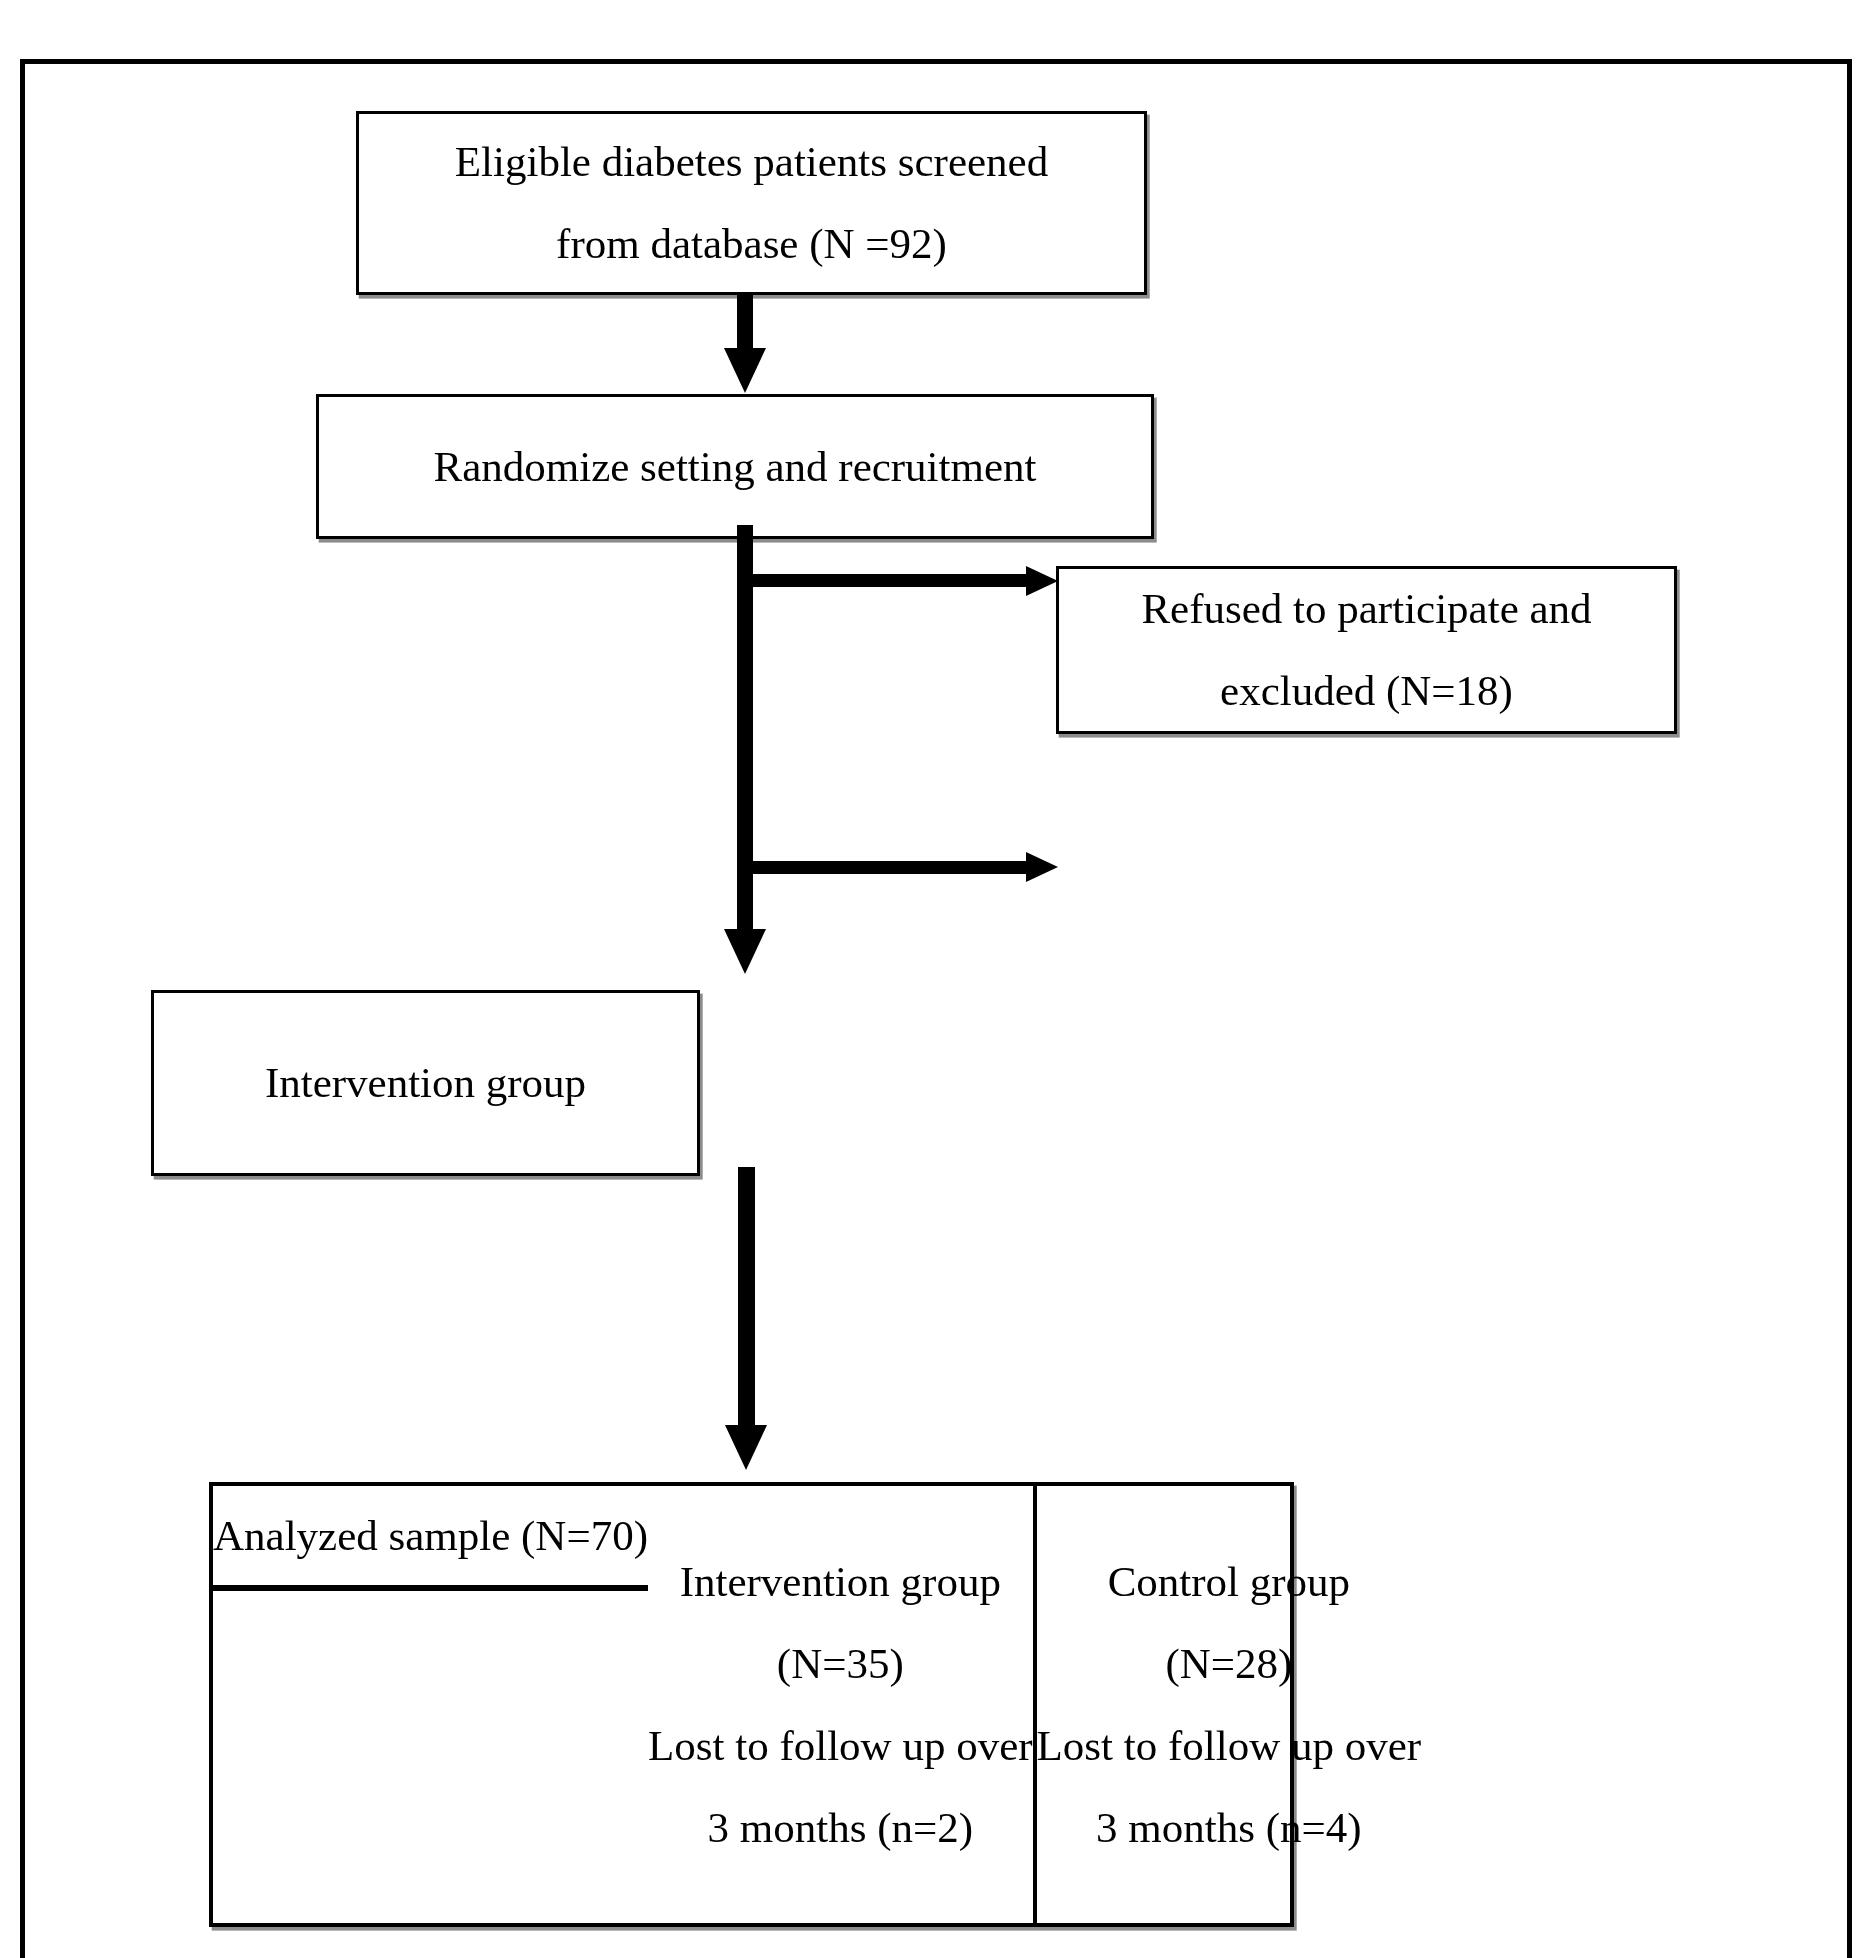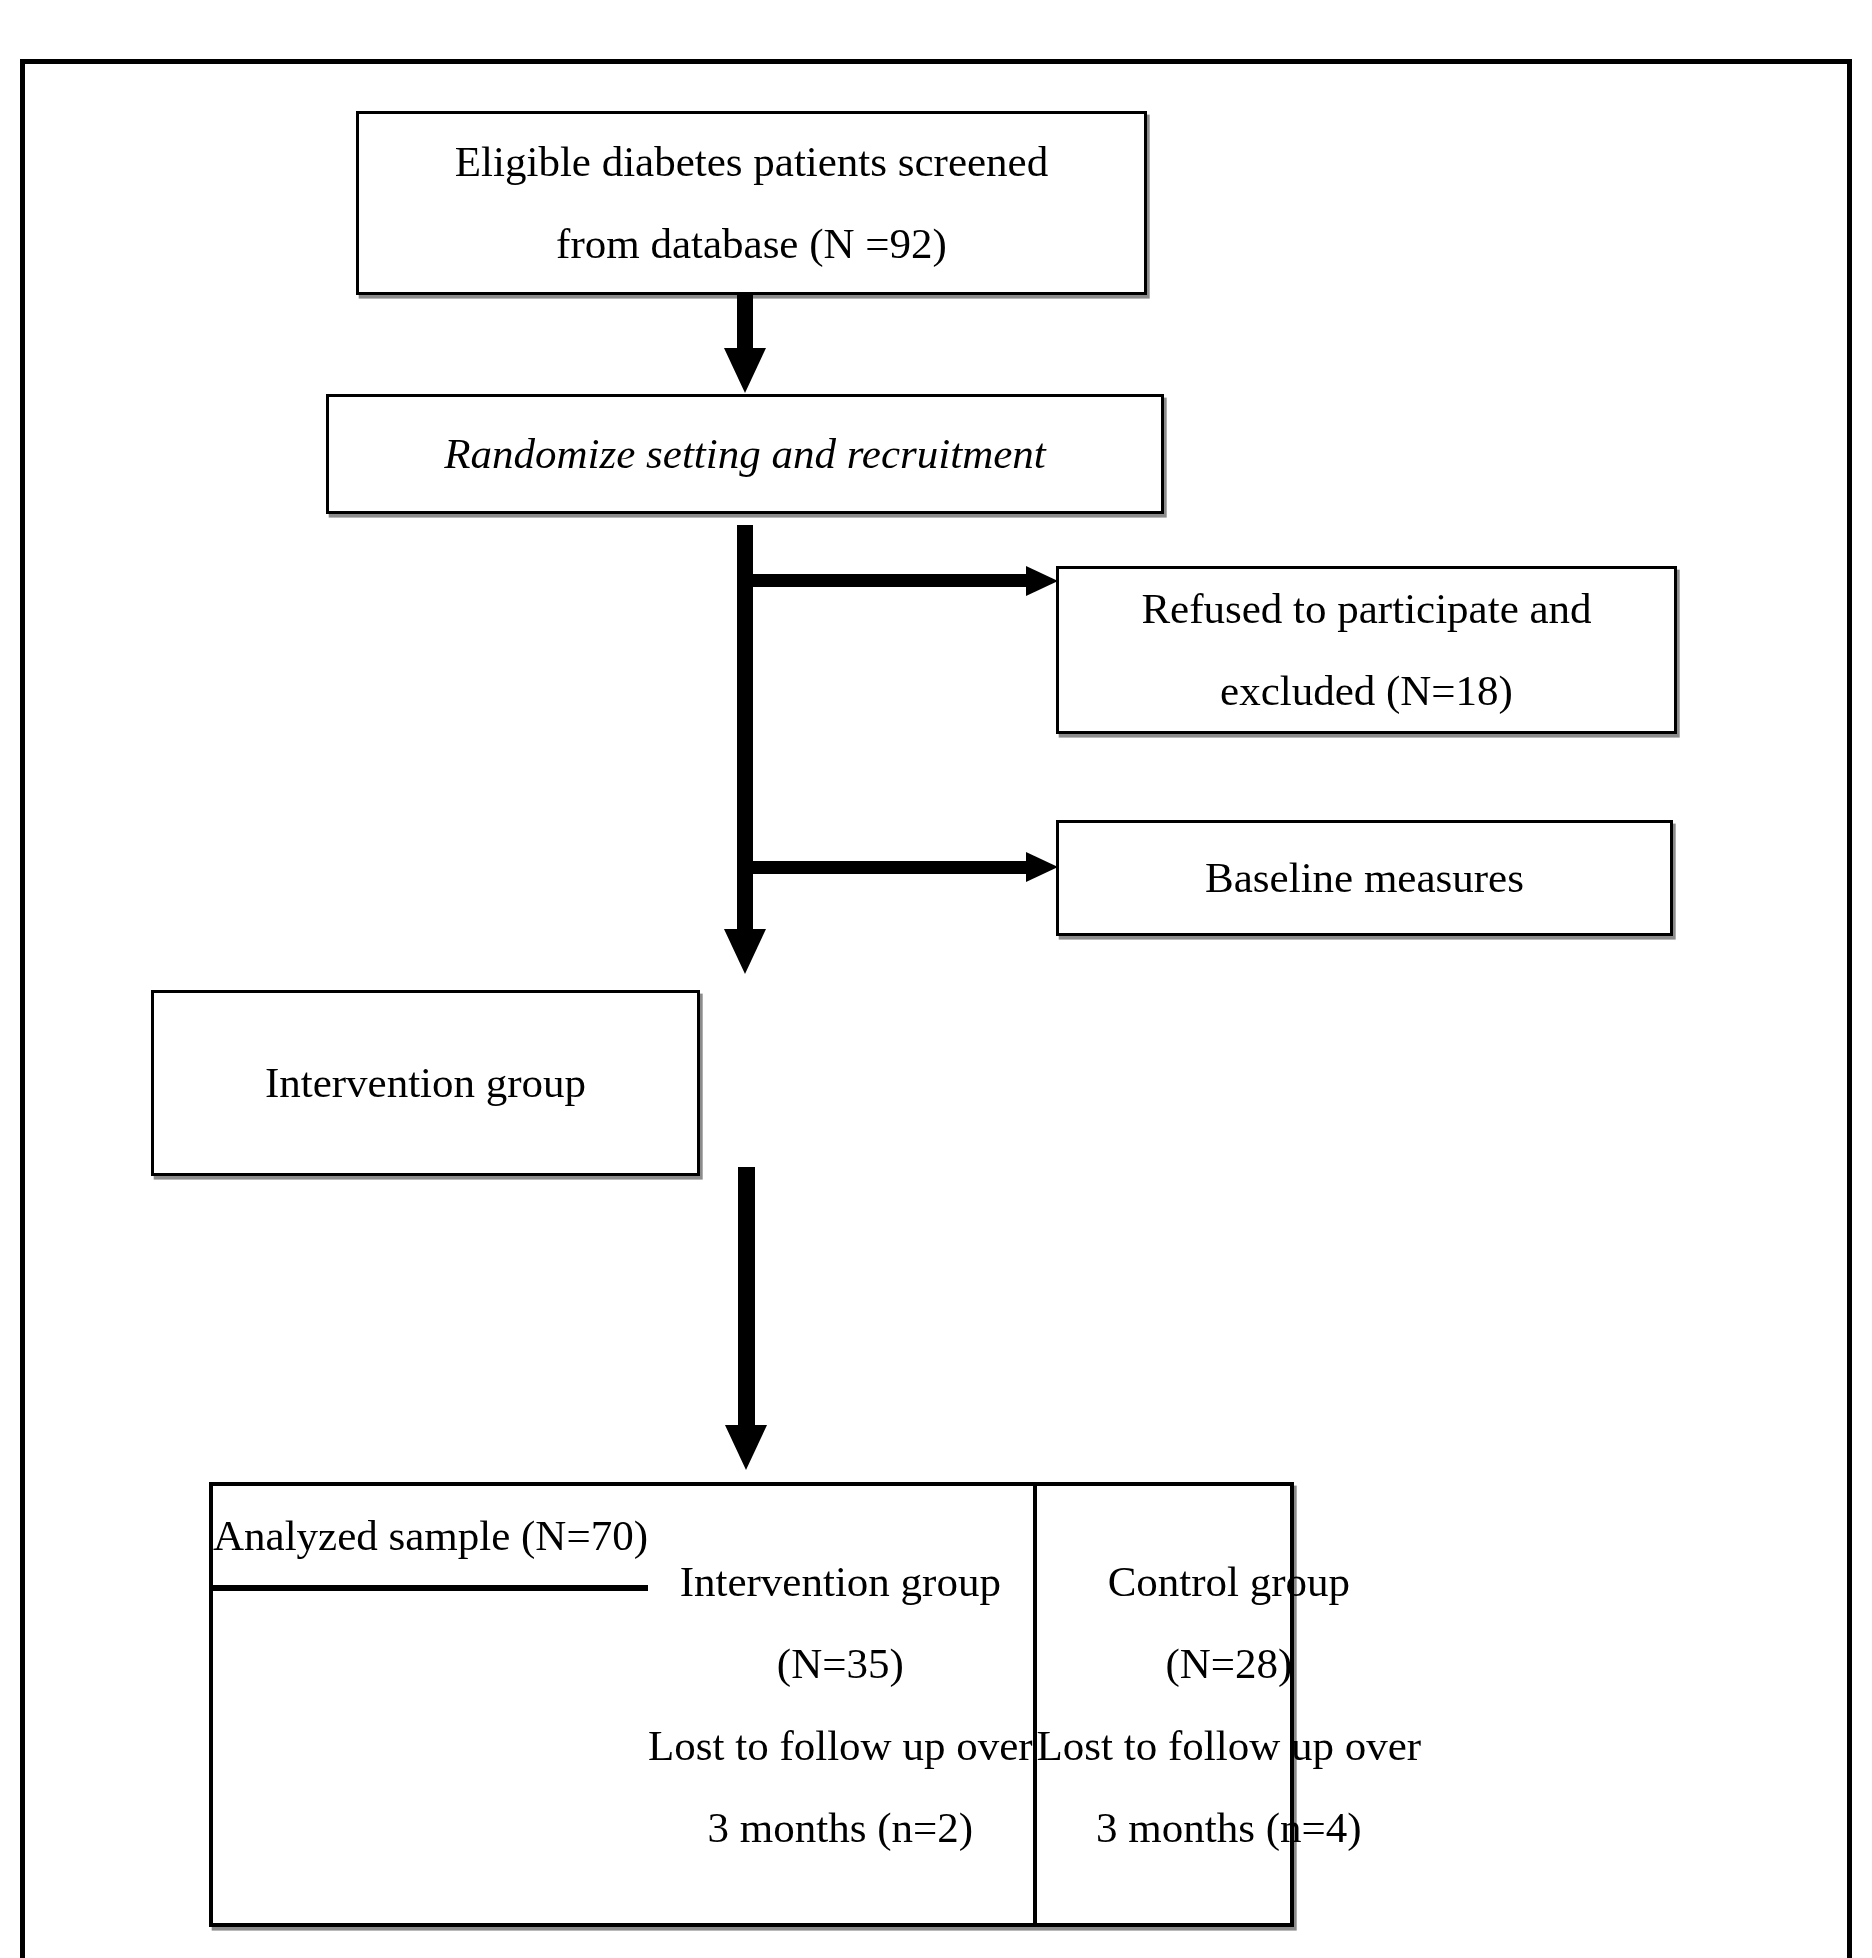--- a/index.html
+++ b/index.html
@@ -39,21 +39,21 @@
     text-align: center;
   }
   .bx-line {
     font-size: 43px;
     line-height: 82px;
     white-space: nowrap;
   }
 
   
   .node-screened            { left: 356px;  top: 73px;   width: 791px; height: 184px; }
-  .node-randomize           { left: 326px;  top: 356px;  width: 838px; height: 120px; font-style: italic; }
+  .node-randomize           { left: 316px;  top: 356px;  width: 838px; height: 145px; }
   .node-refused             { left: 1056px; top: 528px;  width: 621px; height: 168px; }
   .node-baseline            { left: 1056px; top: 782px;  width: 617px; height: 116px; }
   .node-intervention-setting{ left: 151px;  top: 952px; width: 549px; height: 186px; }
   .node-control-setting     { left: 793px;  top: 952px; width: 538px; height: 186px; }
 
   
   .analyzed-table {
     position: absolute;
     left: 209px; top: 1444px;
     width: 1085px; height: 445px;
@@ -134,23 +134,20 @@
   <div class="head-right" style="left:1026px; top:528px;"></div>
 
   <div class="node node-refused">
     <div class="bx-line">Refused to participate and</div>
     <div class="bx-line">excluded (N=18)</div>
   </div>
 
   <div class="stem-h" style="left:747px; top:823px; width:281px; height:12.5px;"></div>
   <div class="head-right" style="left:1026px; top:814px;"></div>
 
-  <div class="node node-baseline">
-    <div class="bx-line">Baseline measures</div>
-  </div>
 
   <div class="node node-intervention-setting">
     <div class="bx-line">Intervention group</div>
   </div>
 
 
   <div class="stem-v" style="left:738px; top:1129px; width:17px; height:260px;"></div>
   <div class="head-down" style="left:725px; top:1387px;"></div>
 
   <div class="analyzed-table">

